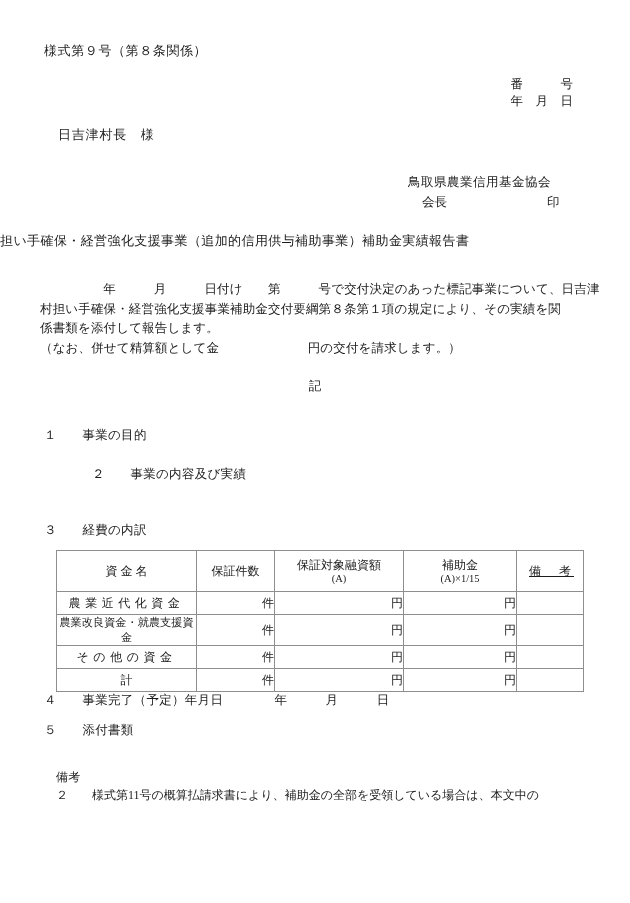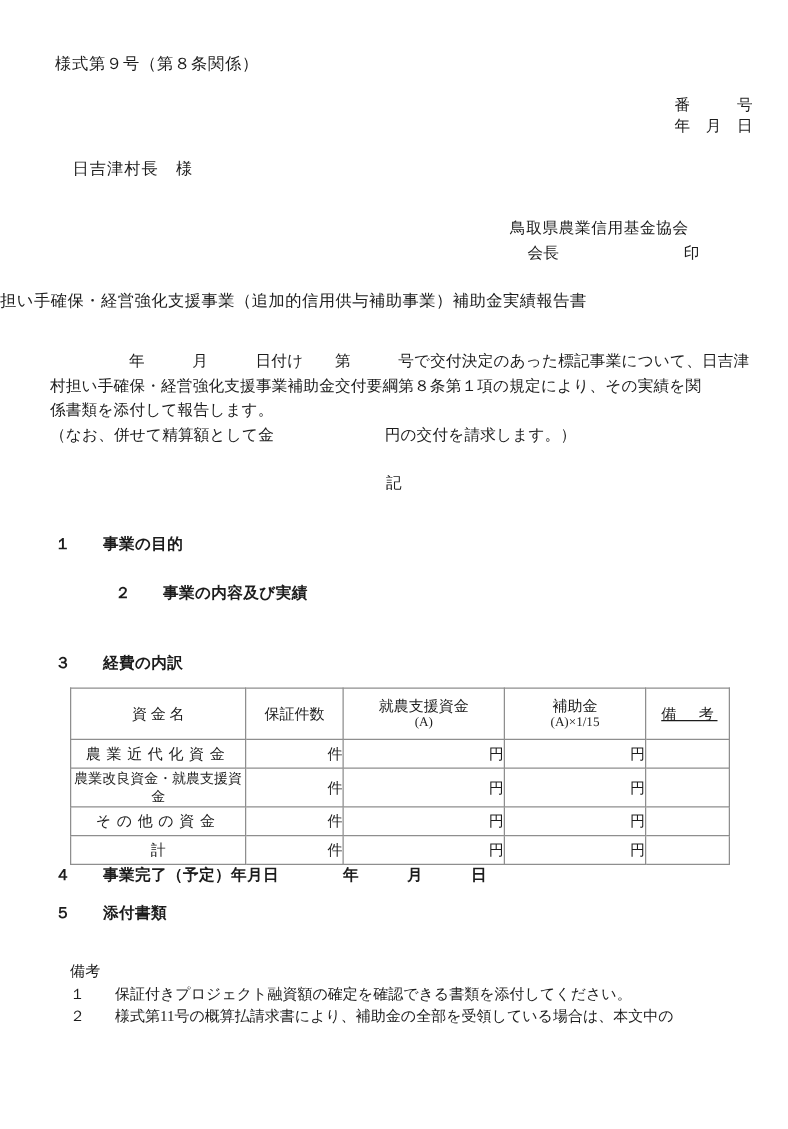--- a/index.html
+++ b/index.html
@@ -27,21 +27,21 @@
   .abs { position: absolute; }
 
   
   #form-code {
     left: 44px;
     top: 42px;
     font-size: 13px;
     letter-spacing: 0.6px;
   }
   #doc-meta {
-    right: 28px;
+    right: 57px;
     top: 76px;
     text-align: center;
     font-size: 12.5px;
     line-height: 17px;
   }
   #doc-meta .meta-row { white-space: pre; }
 
   #addressee {
     left: 58px;
     top: 126px;
@@ -85,21 +85,20 @@
     text-align: center;
     font-size: 12.5px;
   }
 
   
   .section-head {
     left: 44px;
     font-size: 12.5px;
     white-space: pre;
     letter-spacing: 0.3px;
-    font-weight: bold;
   }
   #section-1 { top: 427px; }
   #section-2 { top: 466px; margin-left: 48px; }
   #section-3 { top: 522px; }
   #section-4 { top: 692px; }
   #section-5 { top: 722px; }
 
   
   #cost-table {
     left: 56px;
@@ -206,21 +205,21 @@
   <table class="abs" id="cost-table">
     <thead>
       <tr>
         <th class="col-name">
           <span class="th-spaced">資金名</span>
         </th>
         <th class="col-count">
           <span>保証件数</span>
         </th>
         <th class="col-loan">
-          <span>就農支援資金</span>
+          <span>保証対象融資額</span>
           <span class="th-sub">(A)</span>
         </th>
         <th class="col-subs">
           <span>補助金</span>
           <span class="th-sub">(A)×1/15</span>
         </th>
         <th class="col-note">
           <span class="th-spaced">備　考</span>
         </th>
       </tr>
@@ -256,17 +255,16 @@
       </tr>
     </tbody>
   </table>
 
   <div class="abs section-head" id="section-4">４　　事業完了（予定）年月日　　　　年　　　月　　　日</div>
 
   <div class="abs section-head" id="section-5">５　　添付書類</div>
 
   <div class="abs" id="remarks">
     <div class="remarks-title">備考</div>
-    <div class="remark-line">１　　保証付きプロジェクト融資額の確定を確認できる書類を添付してください。</div>
     <div class="remark-line">２　　様式第11号の概算払請求書により、補助金の全部を受領している場合は、本文中の</div>
   </div>
 
 </div>
 
 </body></html>

